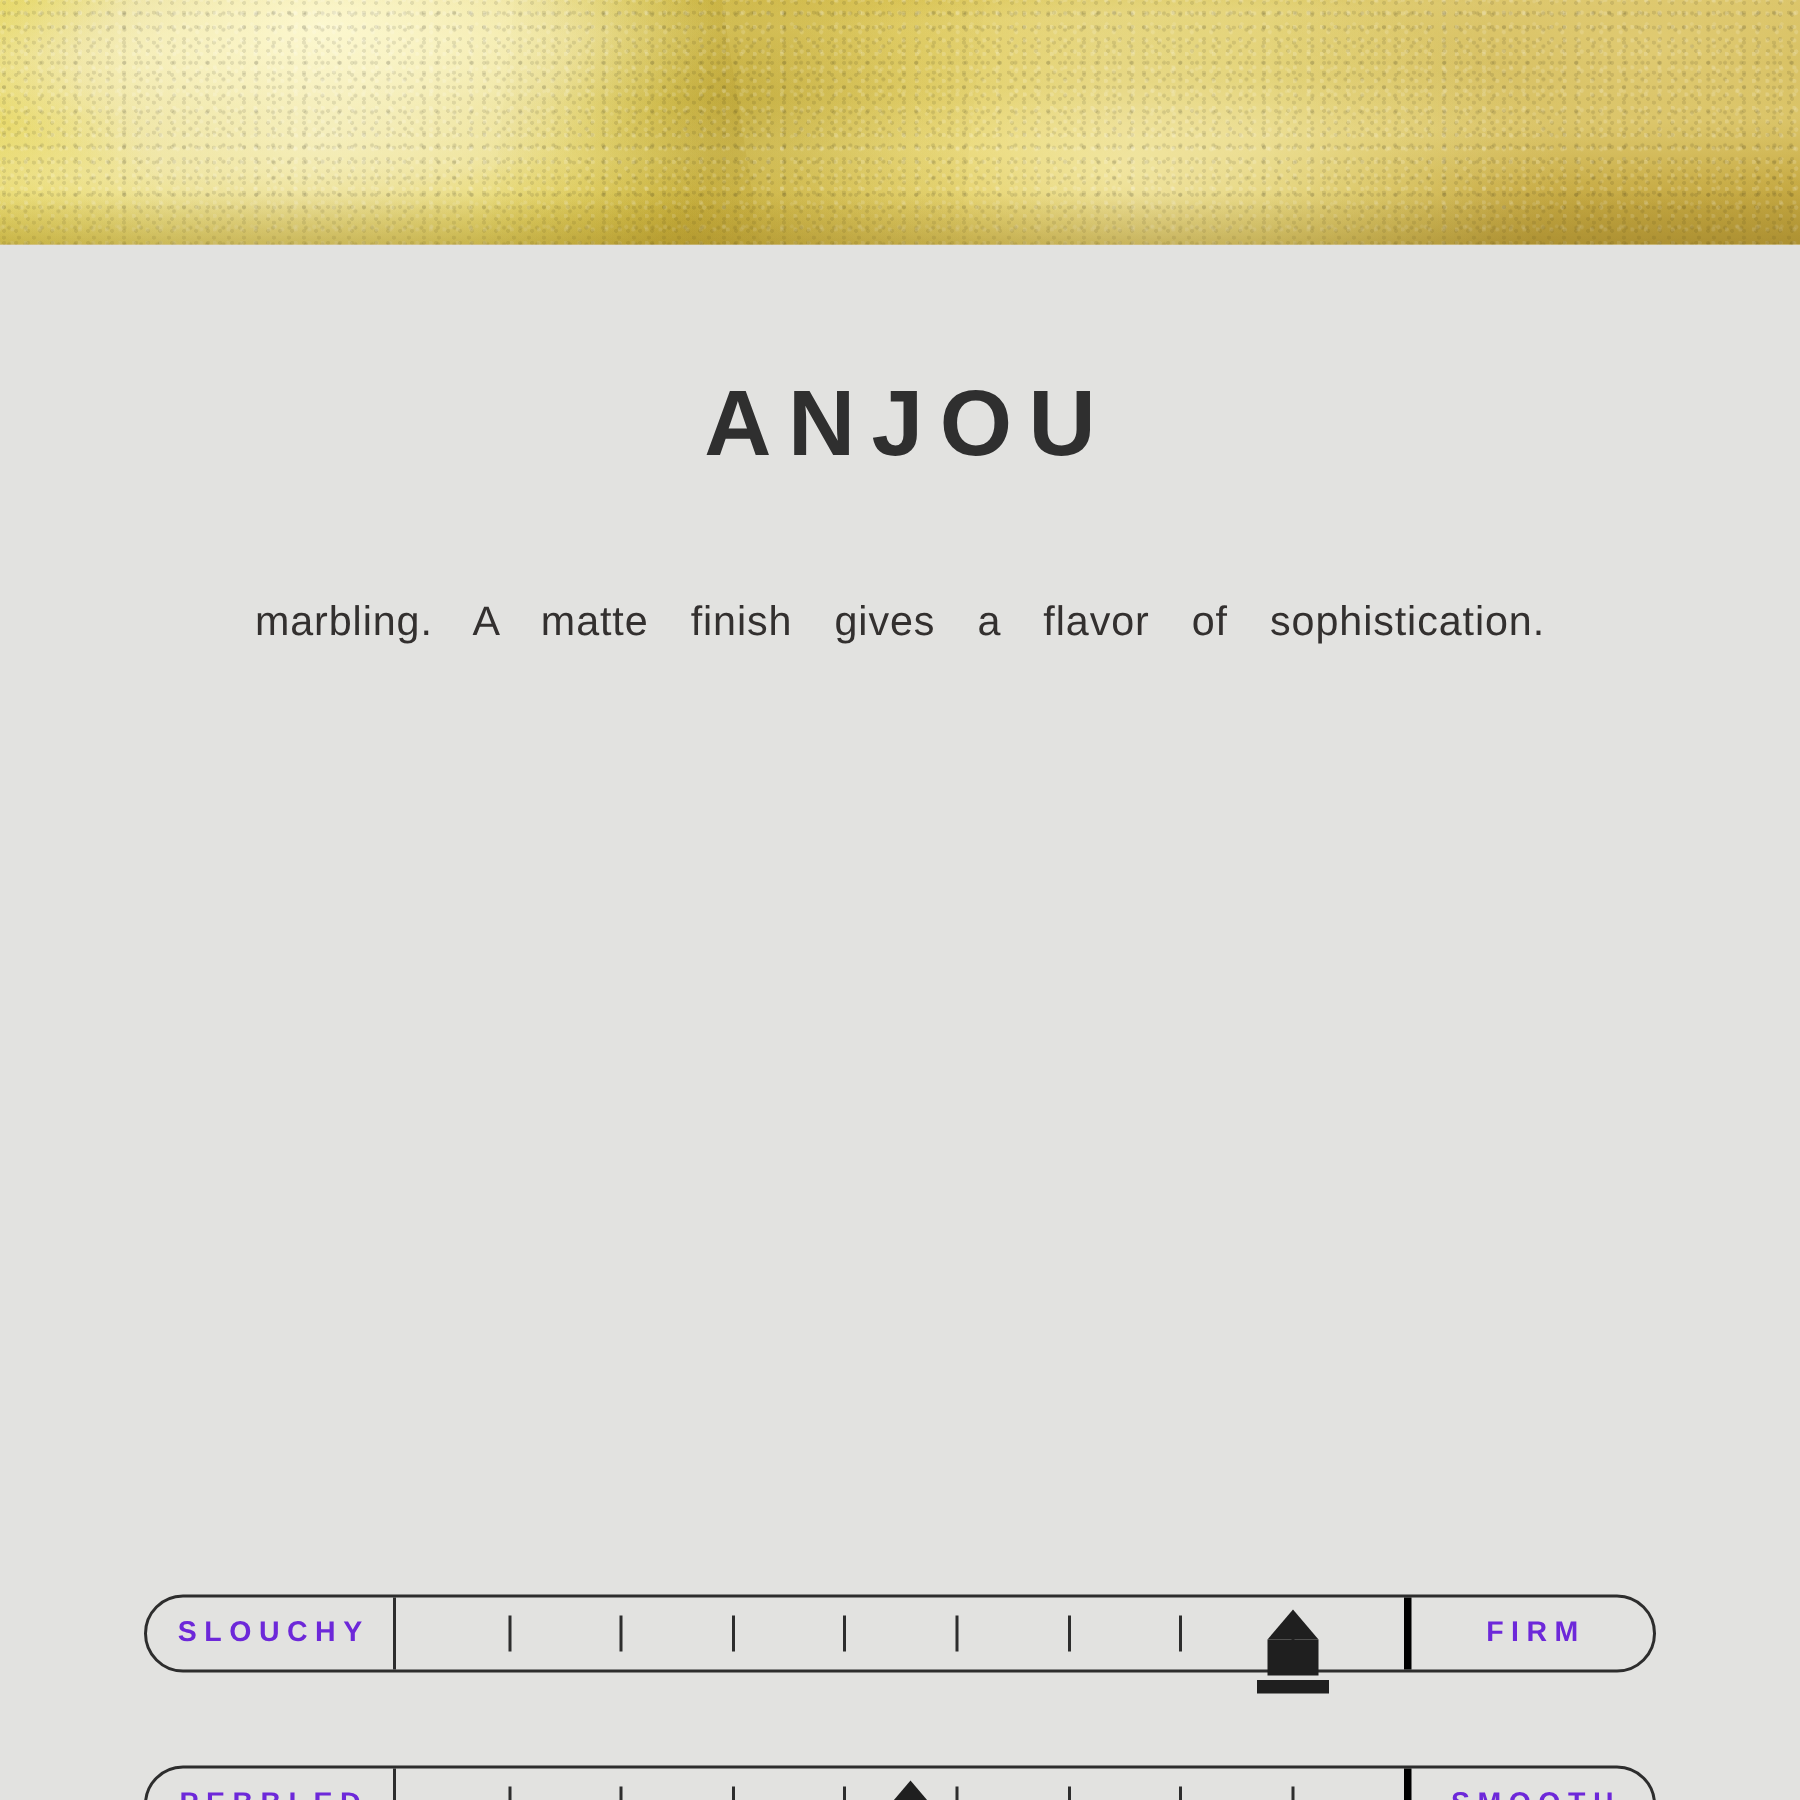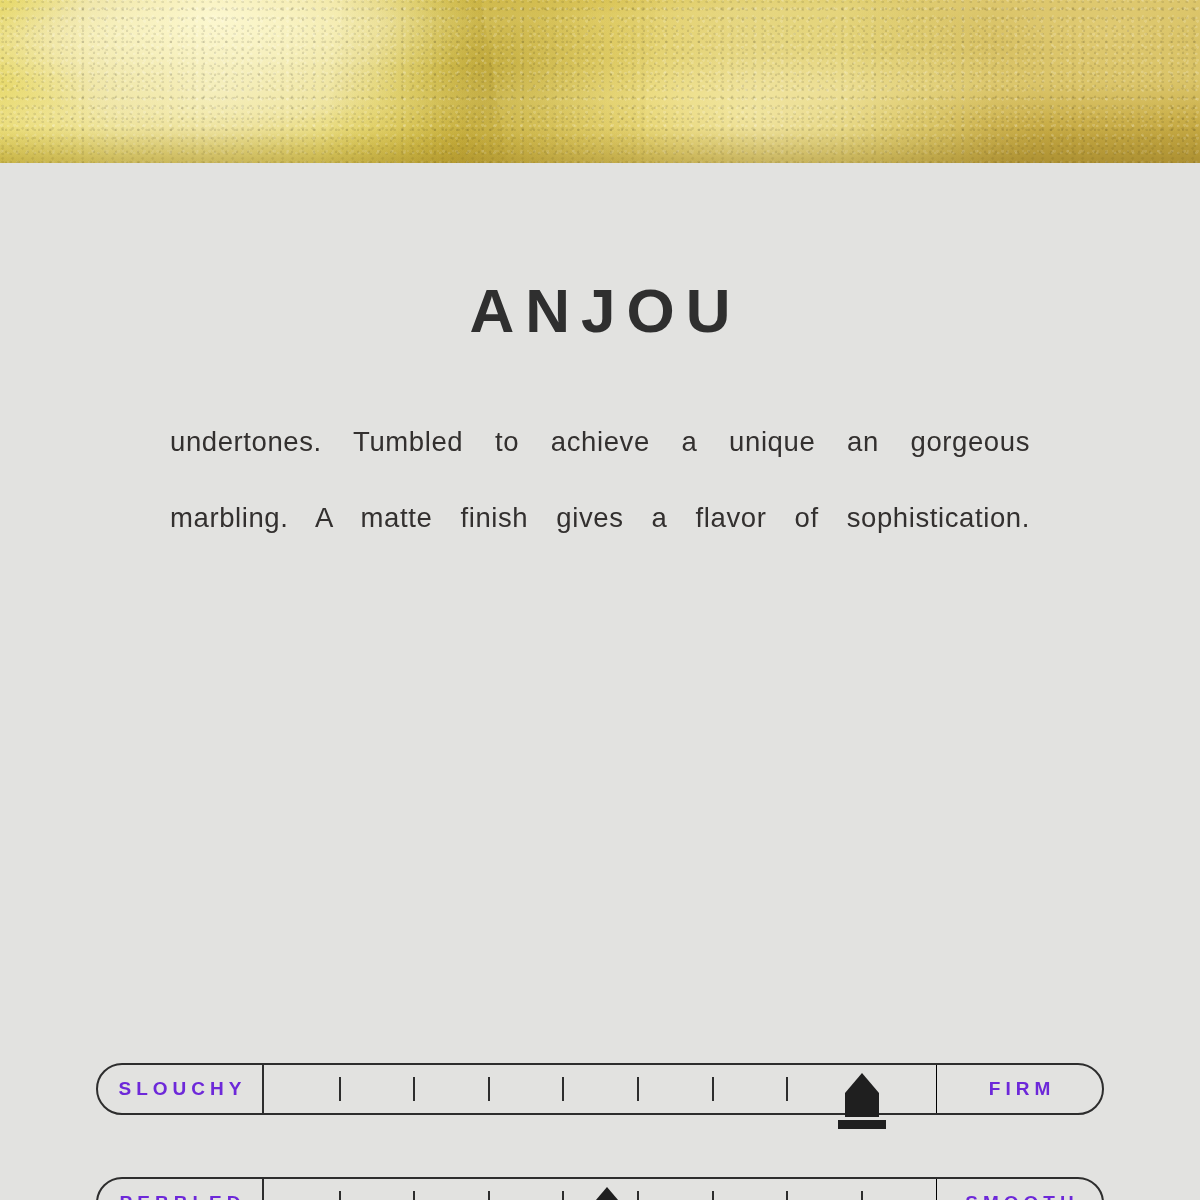--- a/index.html
+++ b/index.html
@@ -88,21 +88,21 @@
   }
 
   
   .content {
     position: relative;
     padding-top: 0;
   }
 
   .title {
     margin: 0;
-    padding-top: 112px;
+    padding-top: 84px;
     text-align: center;
     font-family: "Liberation Sans", sans-serif;
     font-size: 62px;
     font-weight: bold;
     letter-spacing: 11px;
     color: #2f2f2f;
     text-indent: 11px;
   }
 
   .description {
@@ -163,21 +163,21 @@
     box-sizing: border-box;
   }
   .cap.left {
     left: 0;
     width: 166px;
     border-right: 2px solid #2d2d2d;
   }
   .cap.right {
     right: 0;
     width: 166px;
-    border-left: 1px solid #000000;
+    border-left: 5px solid #000000;
   }
 
   .track {
     position: absolute;
     left: 166px;
     right: 166px;
     top: 0;
     height: 48px;
   }
   .tick {
@@ -226,21 +226,20 @@
     <div class="streaks"></div>
     <div class="grain"></div>
     <div class="bottomshade"></div>
   </div>
 
   <div class="content">
 
     <h1 class="title">ANJOU</h1>
 
     <div class="description">
-      <span class="line">undertones. Tumbled to achieve a unique an gorgeous</span>
       <span class="line">marbling. A matte finish gives a flavor of sophistication.</span>
     </div>
 
     <div class="sliders">
 
       <div class="slider-row">
         <div class="cap left">SLOUCHY</div>
         <div class="track">
           <div class="tick" style="left:11.1%"></div>
           <div class="tick" style="left:22.2%"></div>

